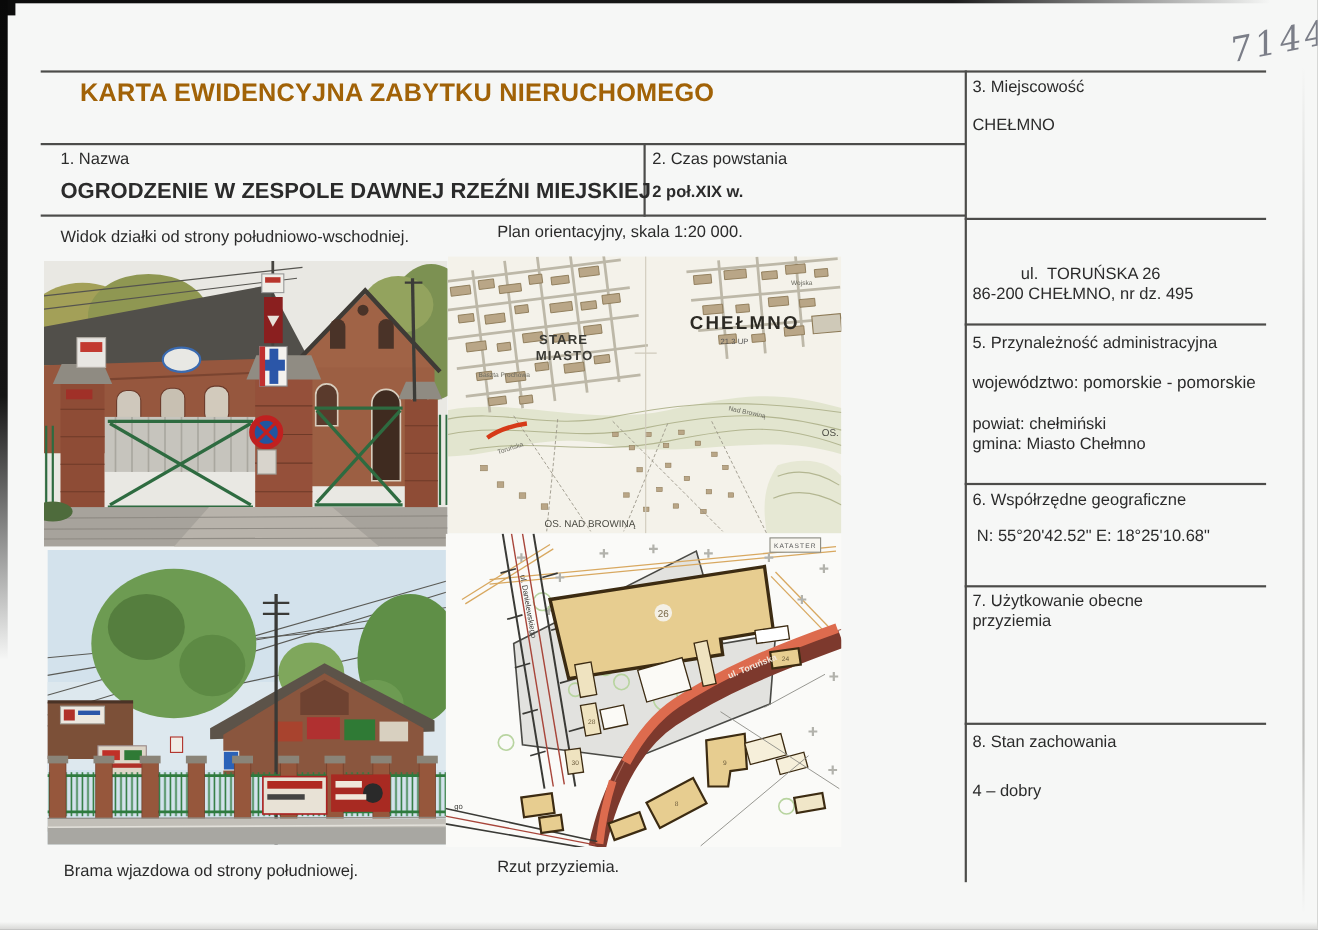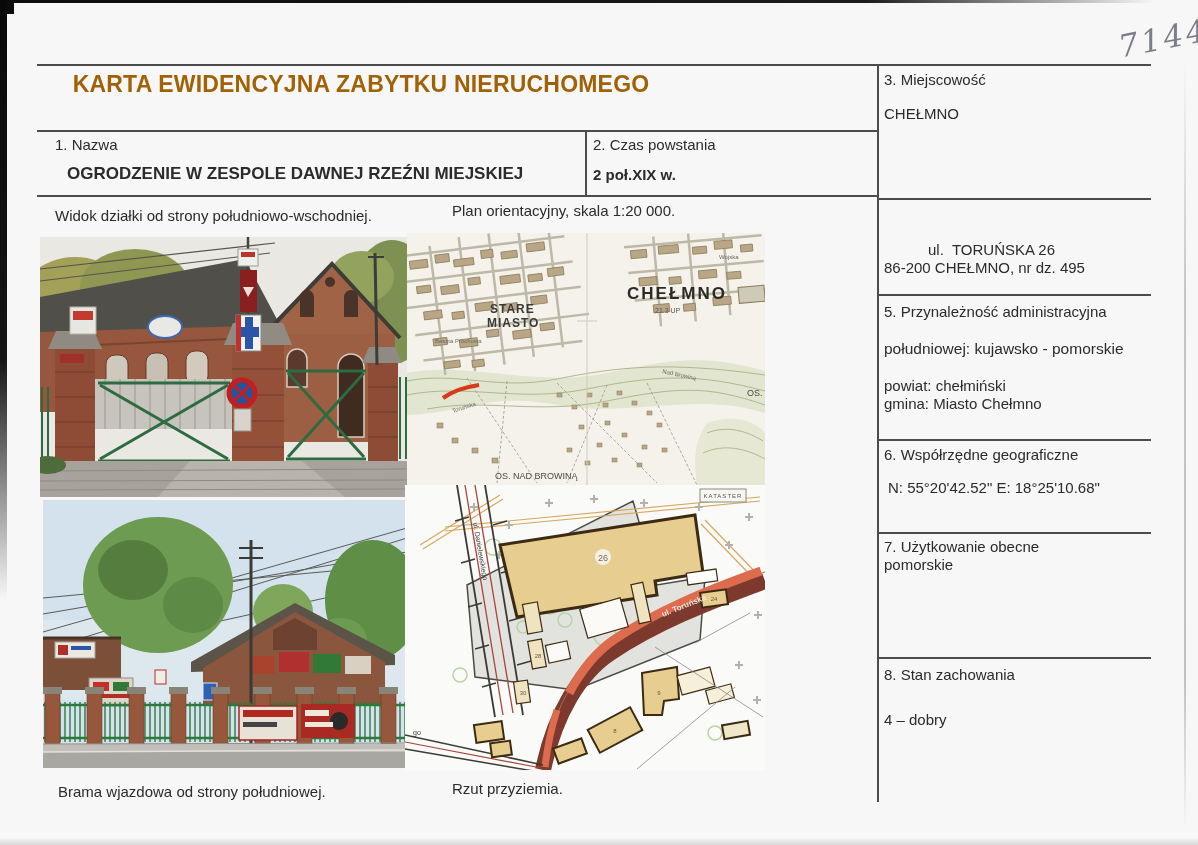--- a/index.html
+++ b/index.html
@@ -54,43 +54,43 @@
   <div class="abs hline" style="left:877px;top:294px;width:274px;"></div>
   <div class="abs hline" style="left:877px;top:439px;width:274px;"></div>
   <div class="abs hline" style="left:877px;top:532px;width:274px;"></div>
   <div class="abs hline" style="left:877px;top:657px;width:274px;"></div>
 
   <div class="abs title-wrap">
     <div class="title1">KARTA EWIDENCYJNA ZABYTKU NIERUCHOMEGO</div>
   </div>
 
   <div class="abs t" style="left:55px;top:136px;">1. Nazwa</div>
-  <div class="abs t b" style="left:55px;top:165px;font-size:17px;margin-left:12px;">OGRODZENIE W ZESPOLE DAWNEJ RZEŹNI MIEJSKIEJ</div>
+  <div class="abs t b" style="left:55px;top:165px;font-size:20px;">OGRODZENIE W ZESPOLE DAWNEJ RZEŹNI MIEJSKIEJ</div>
   <div class="abs t" style="left:593px;top:136px;text-align:right;">2. Czas powstania</div>
   <div class="abs t b" style="left:593px;top:166px;">2 poł.XIX w.</div>
 
   <div class="abs t" style="left:55px;top:207px;">Widok działki od strony południowo-wschodniej.</div>
   <div class="abs t" style="left:452px;top:202px;">Plan orientacyjny, skala 1:20 000.</div>
 
   <div class="abs t" style="left:884px;top:71px;">3. Miejscowość</div>
   <div class="abs t" style="left:884px;top:105px;">CHEŁMNO</div>
 
   <div class="abs t ws" style="left:884px;top:241px;margin-left:44px;">ul.  TORUŃSKA 26</div>
   <div class="abs t" style="left:884px;top:259px;">86-200 CHEŁMNO, nr dz. 495</div>
 
   <div class="abs t" style="left:884px;top:303px;">5. Przynależność administracyjna</div>
-  <div class="abs t" style="left:884px;top:340px;font-size:15.5px;">południowej: kujawsko - pomorskie</div>
+  <div class="abs t" style="left:884px;top:340px;font-size:15.5px;">województwo: pomorskie - pomorskie</div>
   <div class="abs t" style="left:884px;top:377px;">powiat: chełmiński</div>
   <div class="abs t" style="left:884px;top:395px;">gmina: Miasto Chełmno</div>
 
   <div class="abs t" style="left:884px;top:446px;">6. Współrzędne geograficzne</div>
   <div class="abs t" style="left:888px;top:479px;">N: 55°20'42.52" E: 18°25'10.68"</div>
 
   <div class="abs t" style="left:884px;top:538px;">7. Użytkowanie obecne</div>
-  <div class="abs t" style="left:884px;top:556px;">pomorskie</div>
+  <div class="abs t" style="left:884px;top:556px;">przyziemia</div>
 
   <div class="abs t" style="left:884px;top:666px;">8. Stan zachowania</div>
   <div class="abs t" style="left:884px;top:711px;">4 – dobry</div>
 
   <div class="abs fig" style="left:40px;top:237px;width:367px;height:260px;">
     <svg width="367" height="260" viewBox="0 0 367 260">
       <rect width="367" height="260" fill="#e9e8e3"></rect>
 
       <ellipse cx="35" cy="78" rx="62" ry="58" fill="#a3a058"></ellipse>
       <ellipse cx="95" cy="50" rx="55" ry="38" fill="#8f9752"></ellipse>

